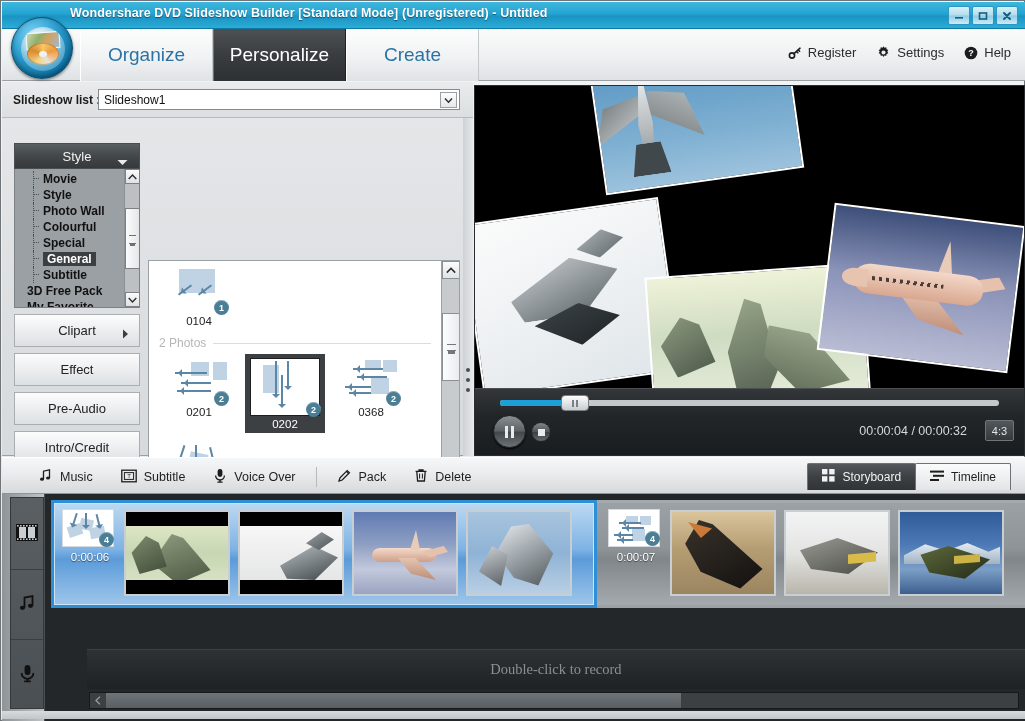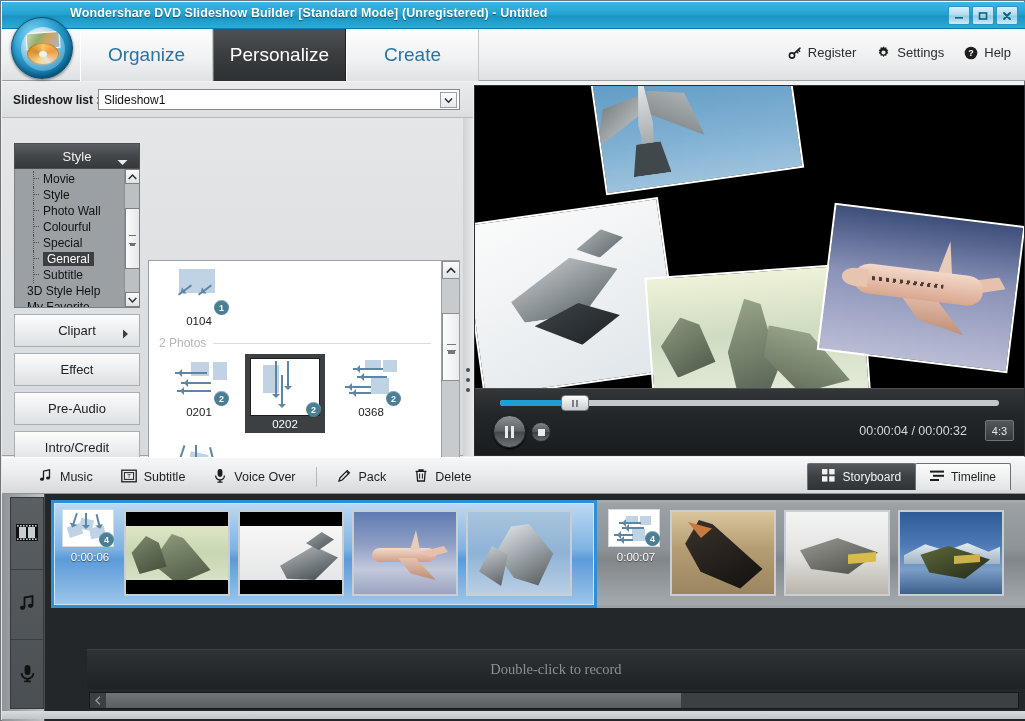--- a/index.html
+++ b/index.html
@@ -120,21 +120,21 @@
     height:26px; border:1px solid #4a4e51;
     background:linear-gradient(180deg,#5a5f63 0%,#43474a 50%,#35393c 100%);
     color:#f2f2f2; font-size:13px;
     display:flex; align-items:center; justify-content:center; position:relative;
   }
   .acc-head .car{ position:absolute; right:11px; top:10px; }
   .acc-list{
     border:1px solid #7c8185; border-top:none; height:139px; overflow:hidden;
     background:#9ba0a4; position:relative;
   }
-  .tree{ position:absolute; left:0; top:0; right:15px; bottom:0; padding:2px 15px 0 0; }
+  .tree{ position:absolute; left:0; top:0; right:15px; bottom:0; padding:2px 15px 0 0;font-weight:bold; }
   .tnode{
     height:16px; font-size:12px; color:#111; line-height:16px;
     padding-left:28px; position:relative; white-space:nowrap;
   }
   .tnode.l1{ padding-left:12px; }
   .tnode .dash{ position:absolute; left:18px; top:7px; width:6px; border-top:1px dotted #4c5053; }
   .tnode .vline{ position:absolute; left:18px; top:0; bottom:0; border-left:1px dotted #4c5053; }
   .tnode.sel span.txt{ background:#3b3f42; color:#fff; padding:0 4px; }
   .acc-scroll{
     position:absolute; right:0; top:0; width:15px; bottom:0;
@@ -507,21 +507,21 @@
       </div>
       <div class="acc-list">
         <div class="tree">
           <div class="tnode"><span class="vline"></span><span class="dash"></span><span class="txt">Movie</span></div>
           <div class="tnode"><span class="vline"></span><span class="dash"></span><span class="txt">Style</span></div>
           <div class="tnode"><span class="vline"></span><span class="dash"></span><span class="txt">Photo Wall</span></div>
           <div class="tnode"><span class="vline"></span><span class="dash"></span><span class="txt">Colourful</span></div>
           <div class="tnode"><span class="vline"></span><span class="dash"></span><span class="txt">Special</span></div>
           <div class="tnode sel"><span class="vline"></span><span class="dash"></span><span class="txt">General</span></div>
           <div class="tnode"><span class="vline"></span><span class="dash"></span><span class="txt">Subtitle</span></div>
-          <div class="tnode l1"><span class="txt">3D Style Help</span></div>
+          <div class="tnode l1"><span class="txt">3D Free Pack</span></div>
           <div class="tnode l1"><span class="txt">My Favorite</span></div>
         </div>
         <div class="acc-scroll">
           <div class="sb">
             <svg width="9" height="6" viewBox="0 0 9 6">
                 <path d="M0.7 5 L4.5 1 L8.3 5" fill="none" stroke="#2a2d2f" stroke-width="1.4"></path>
               </svg>
           </div>
           <div class="thumb"></div>
           <div class="sb bot">

